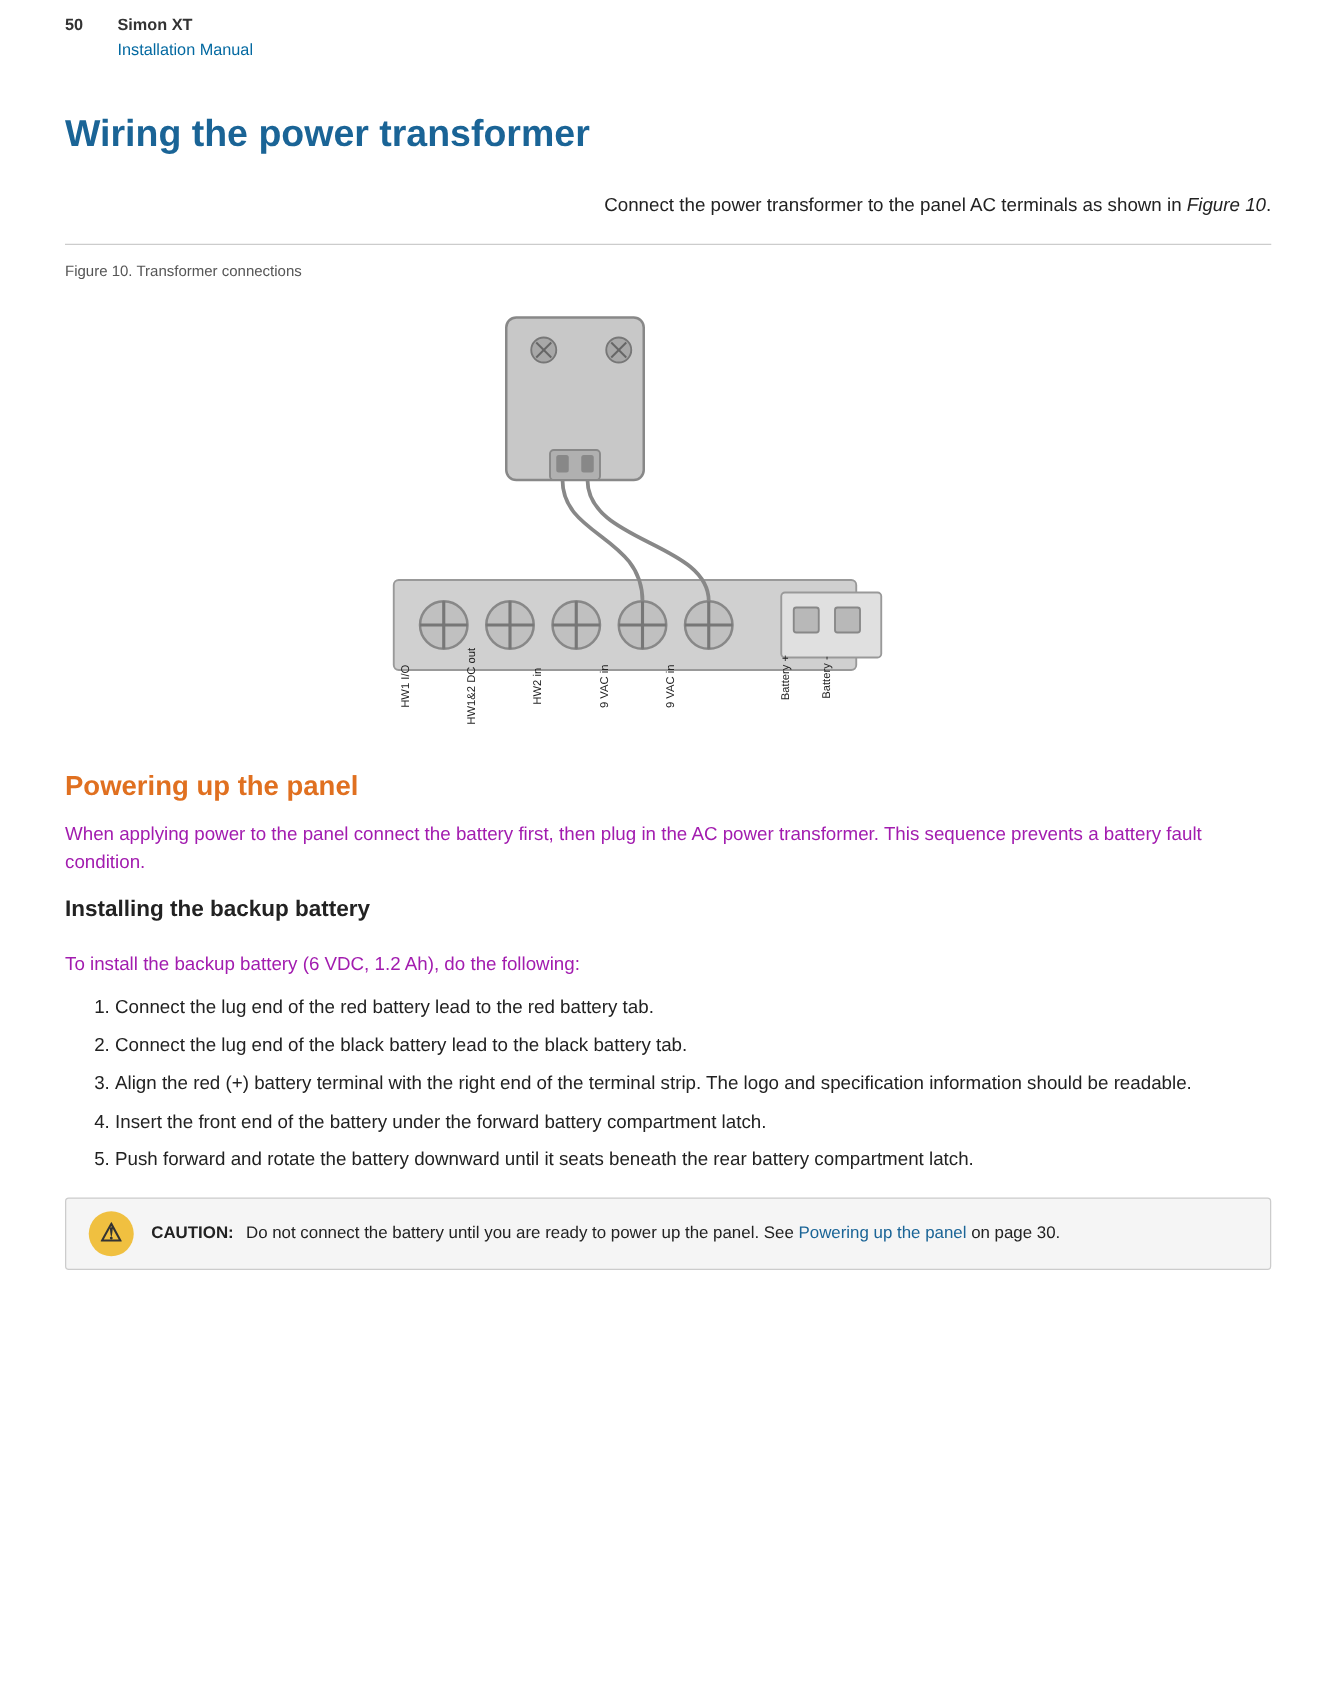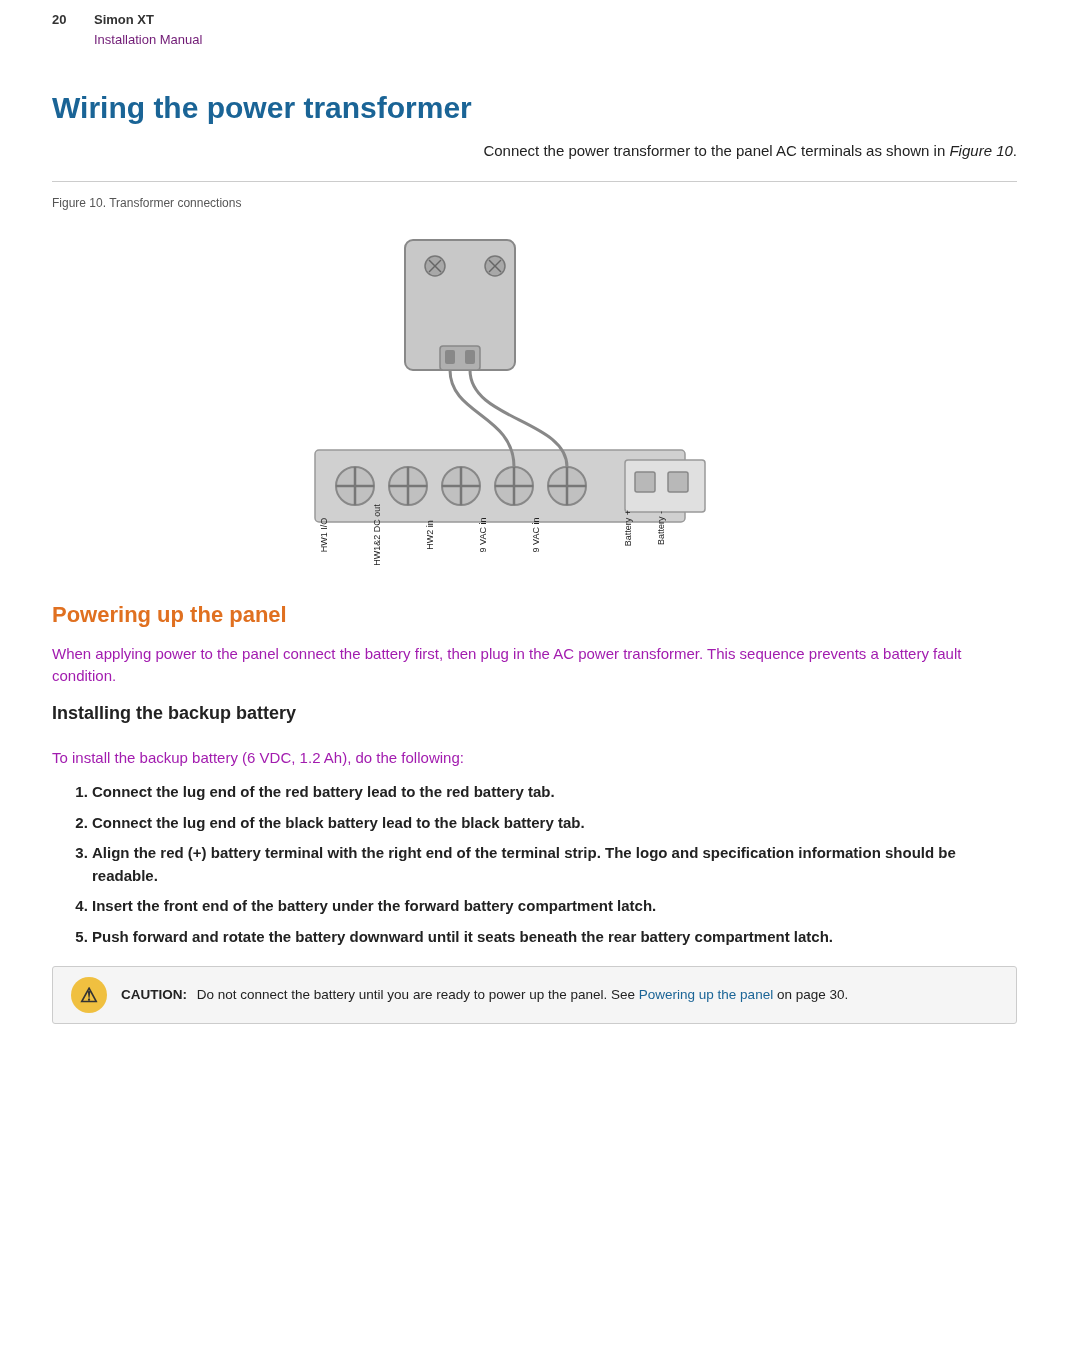--- a/index.html
+++ b/index.html
@@ -34,30 +34,30 @@
       display: flex;
       flex-direction: column;
     }
     .header-title-top {
       font-size: 13px;
       color: #333;
       font-weight: bold;
     }
     .header-title-sub {
       font-size: 13px;
-      color: #701a75;
+      color: #0369a1;
     }
     .content {
       padding: 20px 52px 30px 52px;
     }
     .section-title {
       font-size: 30px;
       font-weight: bold;
       color: #1a6496;
-      margin-bottom: 10px;
+      margin-bottom: 24px;
       margin-top: 10px;
     }
     .intro-text {
       font-size: 15px;
       color: #222;
       margin-bottom: 18px;
       text-align: right;
     }
     .intro-text em {
       font-style: italic;
@@ -110,21 +110,20 @@
     .subsection-title {
       font-size: 18px;
       font-weight: bold;
       color: #222;
       margin-bottom: 20px;
       margin-top: 10px;
     }
     ol.steps {
       padding-left: 40px;
       margin-bottom: 6px;
-      font-weight: bold;
     }
     ol.steps li {
       margin-bottom: 8px;
       font-size: 15px;
       color: #222;
     }
     .caution-bar {
       display: flex;
       align-items: center;
       background: #f5f5f5;
@@ -161,21 +160,21 @@
       width: 600px;
       margin: 0 auto;
       position: relative;
     }
   </style>
 </head>
 <body>
 
 <div class="page">
   <div class="header">
-    <span class="header-page-num">20</span>
+    <span class="header-page-num">50</span>
     <div class="header-text">
       <span class="header-title-top">Simon XT</span>
       <span class="header-title-sub">Installation Manual</span>
     </div>
   </div>
 
   <div class="content">
 
     <h1 class="section-title">Wiring the power transformer</h1>
 

